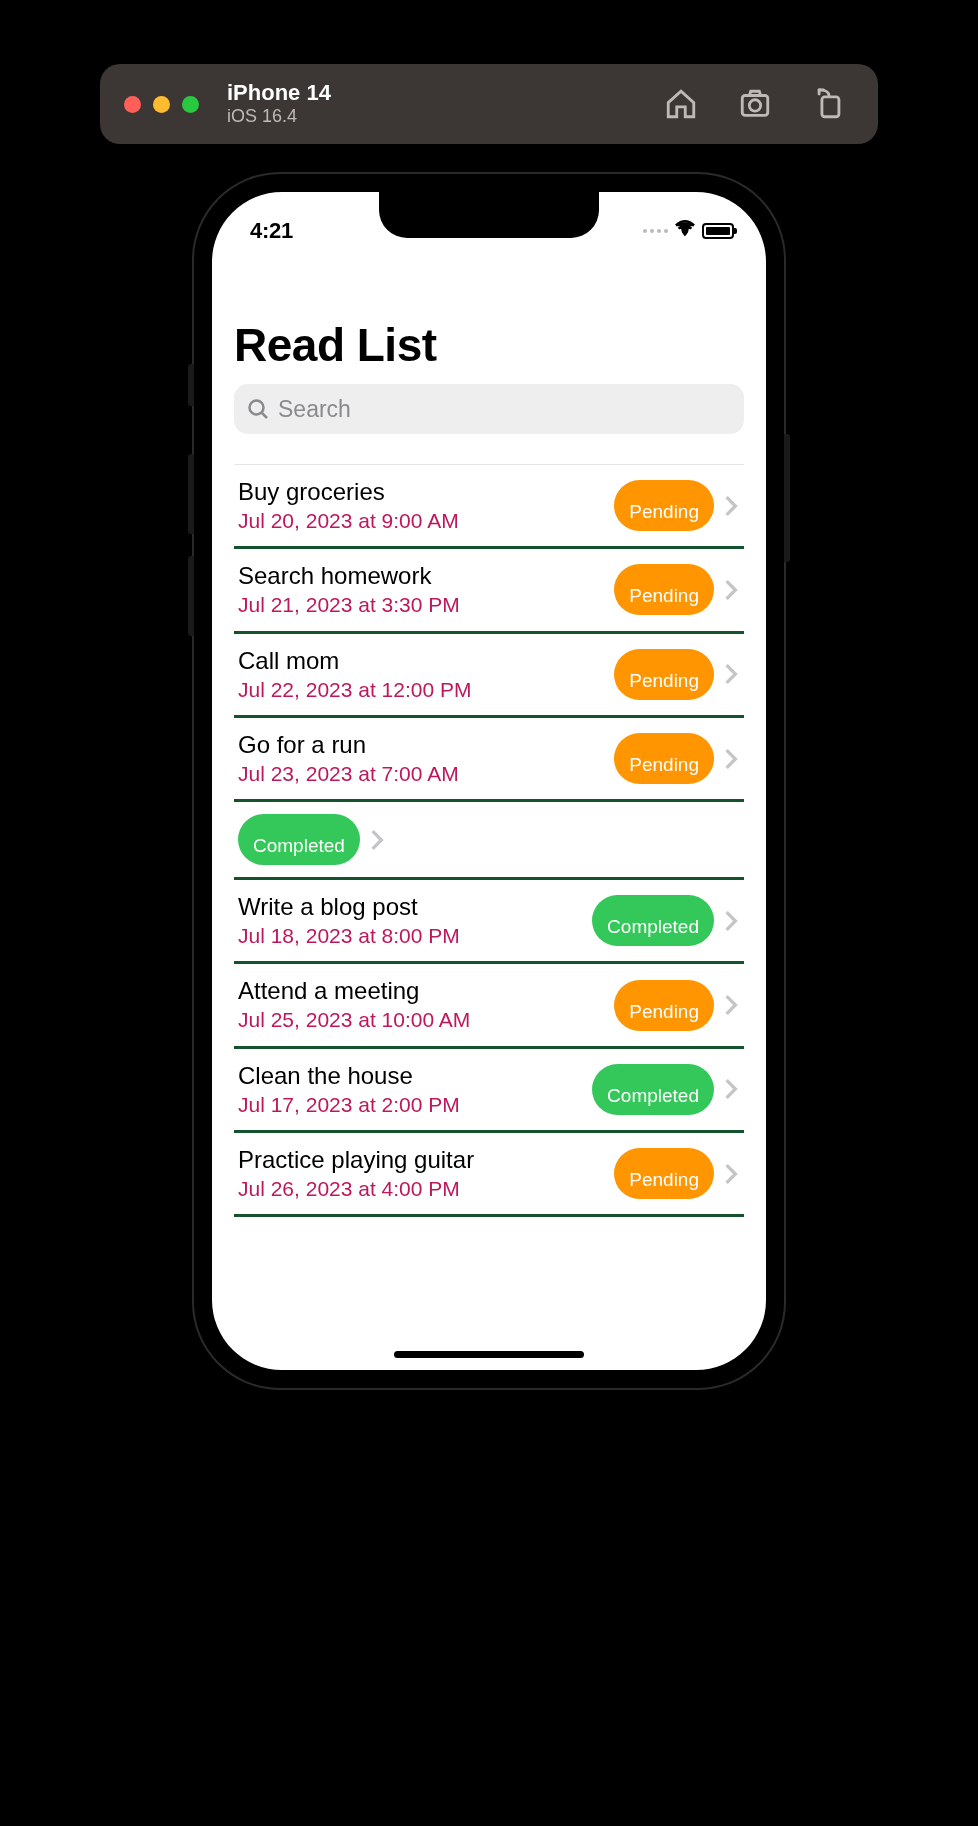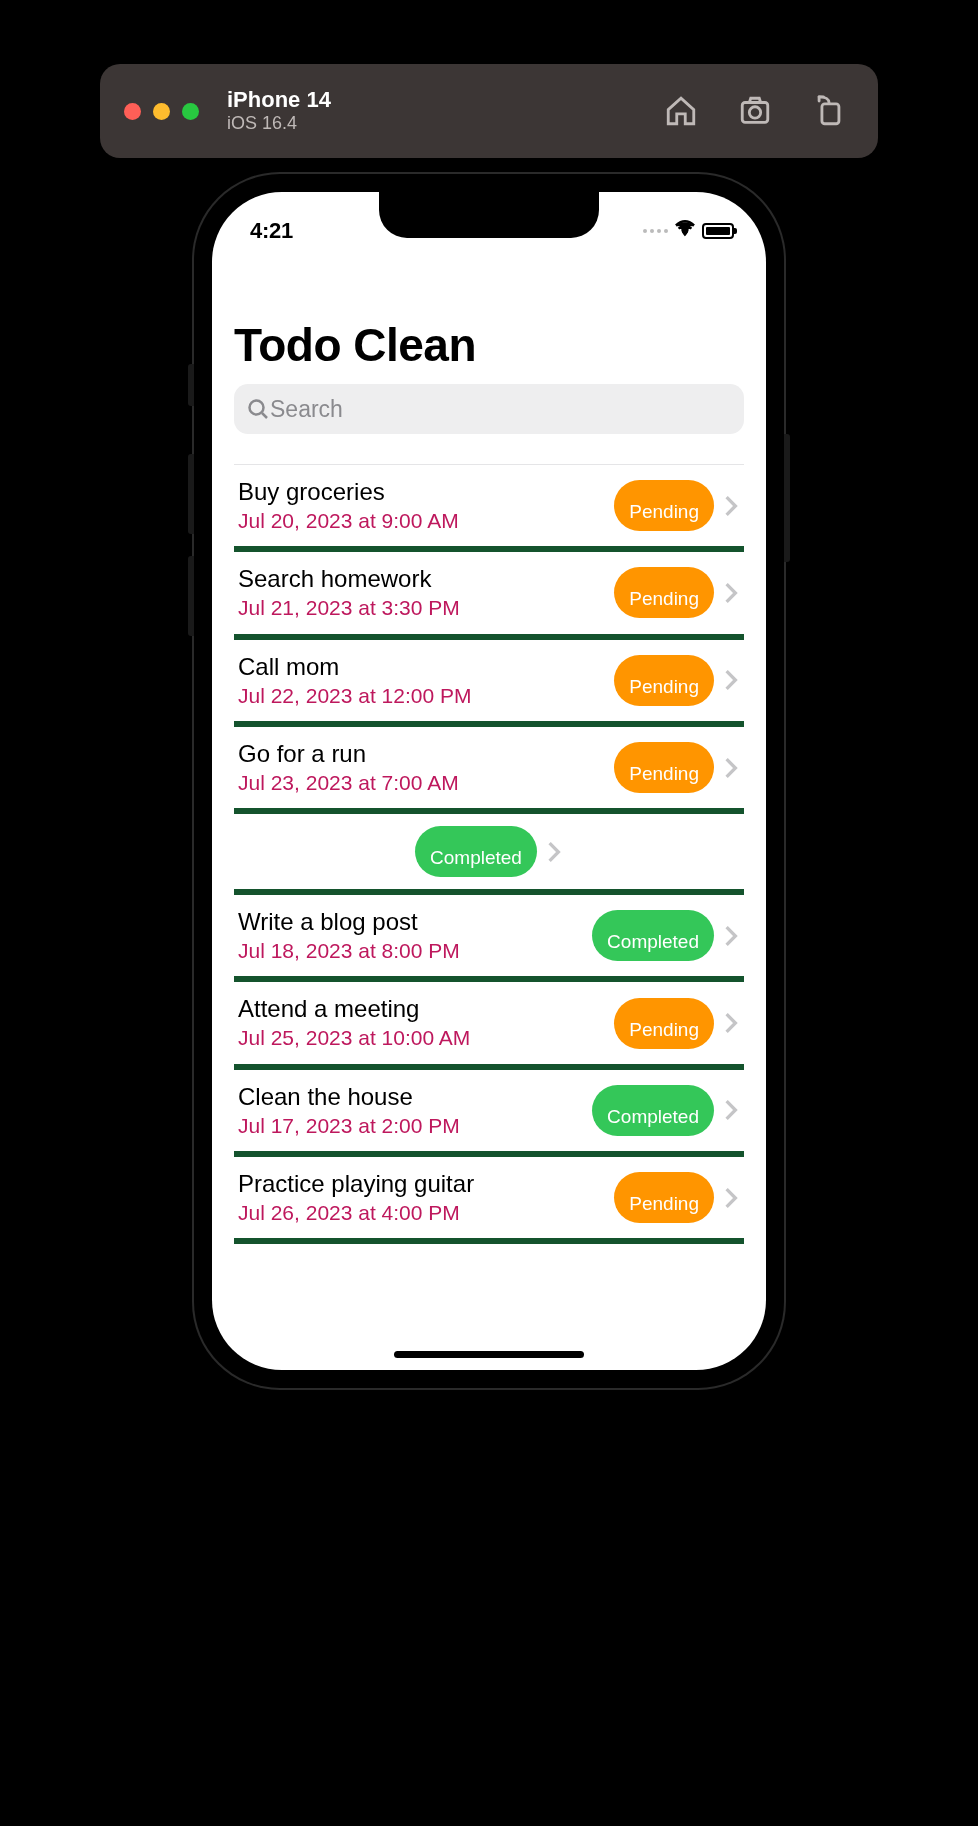--- a/index.html
+++ b/index.html
@@ -15,21 +15,21 @@
       position: relative;
       overflow: hidden;
     }
 
     
     .sim-toolbar {
       position: absolute;
       top: 64px;
       left: 100px;
       right: 100px;
-      height: 94px;
+      height: 80px;
       background: #3c3635;
       border-radius: 20px;
       display: flex;
       align-items: center;
       padding: 0 24px;
     }
     .traffic-lights {
       display: flex;
       gap: 12px;
       align-items: center;
@@ -219,21 +219,21 @@
       letter-spacing: -0.5px;
       margin-bottom: 12px;
     }
     .search-bar {
       background: #eeeeef;
       border-radius: 14px;
       height: 50px;
       display: flex;
       align-items: center;
       padding: 0 12px;
-      gap: 0;
+      gap: 8px;
       margin-bottom: 30px;
     }
     .search-bar .search-glyph {
       color: #8a8a8e;
       width: 24px;
       height: 24px;
     }
     .search-bar .search-glyph svg {
       width: 100%;
       height: 100%;
@@ -247,23 +247,22 @@
     }
 
     
     .list {
       border-top: 1px solid #e5e5e7;
     }
     .row {
       display: flex;
       align-items: center;
       padding: 12px 6px 12px 4px;
-      border-bottom: 6px solid #14532d;
+      border-bottom: 3px solid #14532d;
       gap: 10px;
-      justify-content: center;
     }
     .row-text {
       flex: 1;
       min-width: 0;
     }
     .row-title {
       font-size: 24px;
       color: #000;
       line-height: 1.25;
       font-weight: 400;
@@ -378,21 +377,21 @@
               <path d="M8.5 15 Q12 11.5 15.5 15 L12 19 Z" fill="#000"></path>
             </svg>
         </div>
         <div class="battery-icon">
           <div class="battery-fill"></div>
         </div>
       </div>
     </div>
 
     <div class="content">
-      <div class="page-title">Todo Clean</div>
+      <div class="page-title">Read List</div>
 
       <div class="search-bar">
         <span class="search-glyph">
           <svg viewBox="0 0 24 24">
               <circle cx="10.5" cy="10.5" r="7"></circle>
               <line x1="16" y1="16" x2="21" y2="21"></line>
             </svg>
         </span>
         <span class="search-text">Search</span>
       </div>

